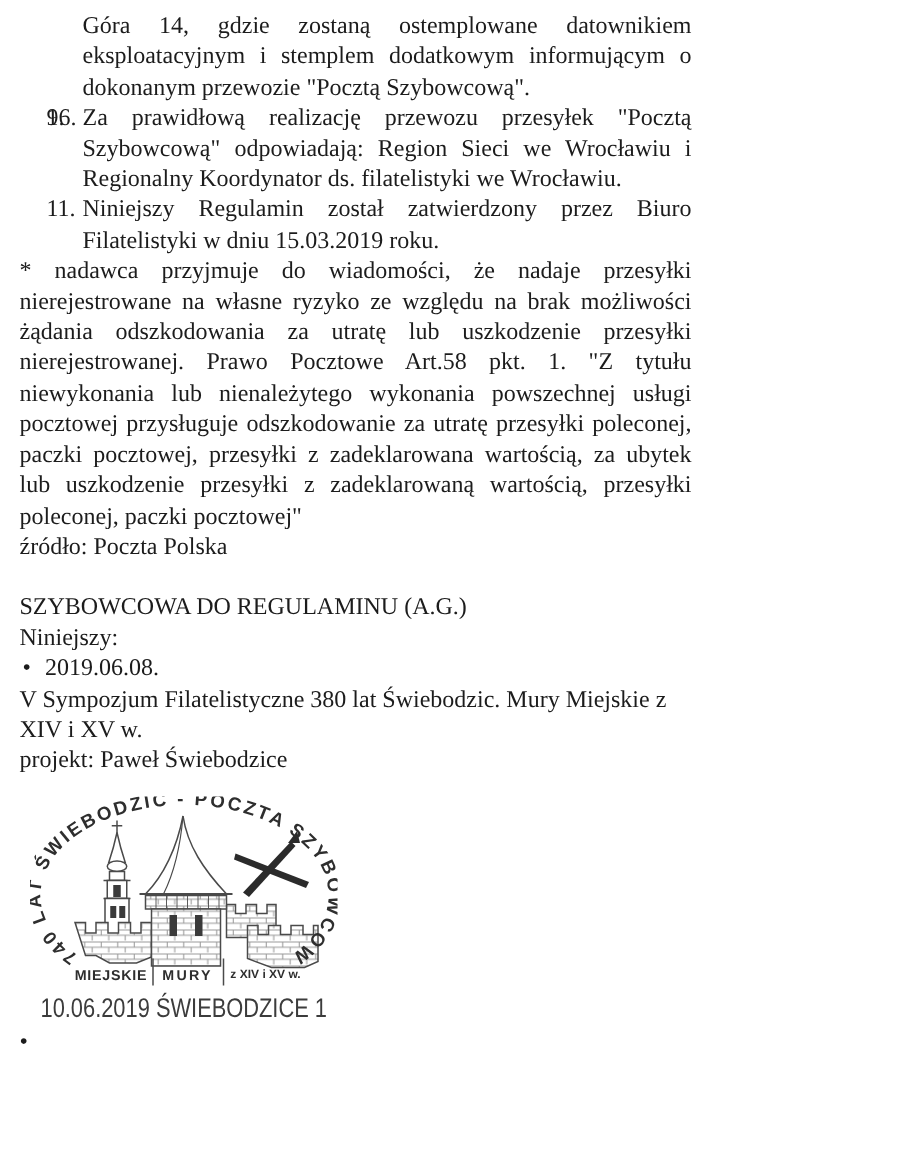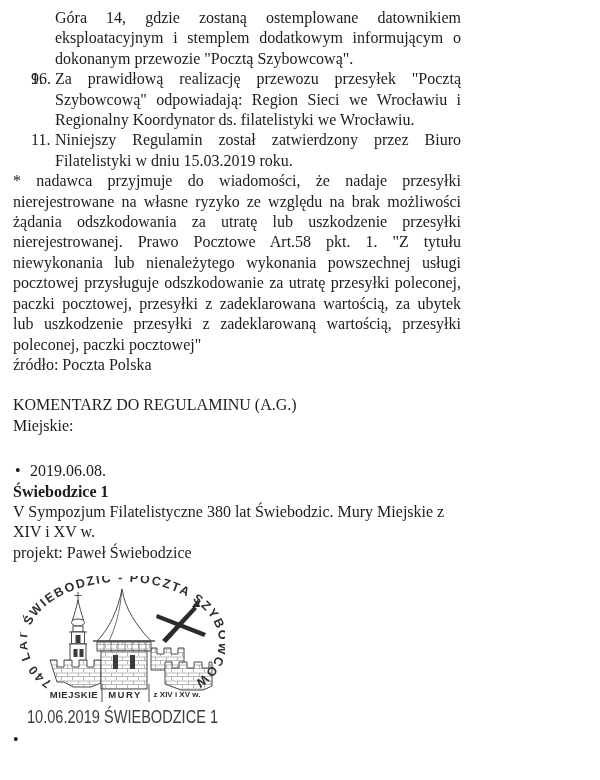--- a/index.html
+++ b/index.html
@@ -16,21 +16,21 @@
   .doc {
     box-sizing: border-box;
     width: 476px;
     padding: 8px 15px 0 13px;
   }
   .hang { padding-left: 42px; text-align: justify; }
   .li { position: relative; padding-left: 42px; text-align: justify; }
   .li .num { position: absolute; left: 18px; top: 0; width: 24px; }
   .para { text-align: justify; }
   .gap-komentarz { margin-top: 20px; }
-  .entry-head { margin-top: 25px; }
+  .entry-head { }
   .blt { display: inline-block; width: 15px; padding-left: 2px; }
   .bold { font-weight: bold; }
   .stamp { margin: 13px 0 0 7px; width: 205px; height: 152px; }
   figure { margin: 0; padding: 0; }
   .footer-bullet-line { margin-top: 2px; }
   svg text, svg textPath { user-select: none; }
 </style>
 </head>
 <body>
 
@@ -47,27 +47,26 @@
   </div>
 
   <div class="li">
     <span class="num">11.</span><span>Niniejszy Regulamin został zatwierdzony przez Biuro Filatelistyki w dniu 15.03.2019 roku.</span>
   </div>
 
   <div class="para">* nadawca przyjmuje do wiadomości, że nadaje przesyłki nierejestrowane na własne ryzyko ze względu na brak możliwości żądania odszkodowania za utratę lub uszkodzenie przesyłki nierejestrowanej. Prawo Pocztowe Art.58 pkt. 1. "Z tytułu niewykonania lub nienależytego wykonania powszechnej usługi pocztowej przysługuje odszkodowanie za utratę przesyłki poleconej, paczki pocztowej, przesyłki z zadeklarowana wartością, za ubytek lub uszkodzenie przesyłki z zadeklarowaną wartością, przesyłki poleconej, paczki pocztowej"</div>
 
   <div>źródło: Poczta Polska</div>
 
-  <div class="gap-komentarz">KOMENTARZ DO REGULAMINU (A.G.)</div>
-  <div>Miejskie:</div>
+  <div class="gap-komentarz">SZYBOWCOWA DO REGULAMINU (A.G.)</div>
+  <div>Niniejszy:</div>
 
   <div class="entry-head">
     <span class="blt">•</span><span>2019.06.08.</span>
   </div>
-  <div class="bold">Świebodzice 1</div>
   <div>V Sympozjum Filatelistyczne 380 lat Świebodzic. Mury Miejskie z XIV i XV w.</div>
   <div>projekt: Paweł Świebodzice</div>
 
   <figure class="stamp">
     <svg width="205" height="152" viewBox="0 0 205 152" xmlns="http://www.w3.org/2000/svg">
       <defs>
         <path id="arcPath" d="M 32,106 A 96,60 0 1 1 174,106" fill="none"></path>
         <pattern id="stonePat" width="11" height="8" patternUnits="userSpaceOnUse">
           <rect width="11" height="8" fill="#ffffff"></rect>
           <path d="M0,1 h11 M0,4.5 h11 M3.5,1 v3.5 M8.5,4.5 v3.5" stroke="#9a9a9a" stroke-width="0.7" fill="none"></path>

